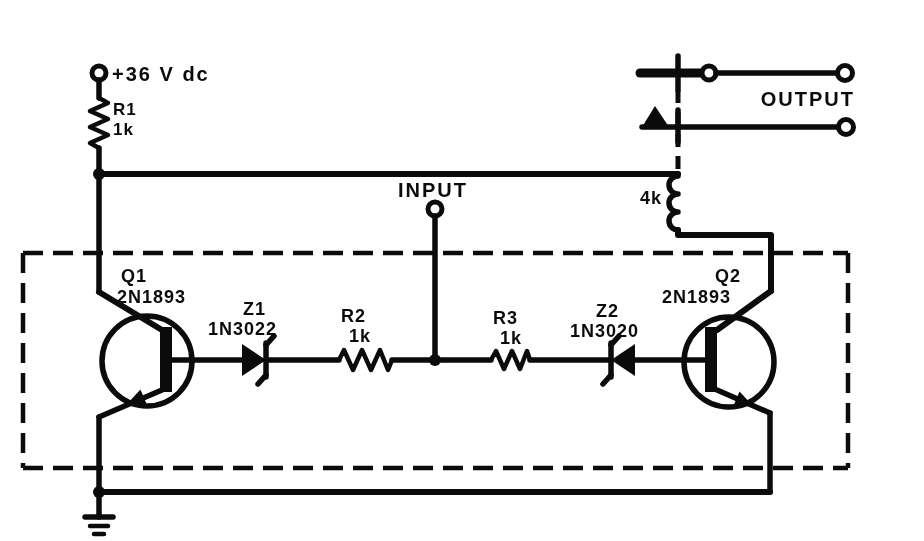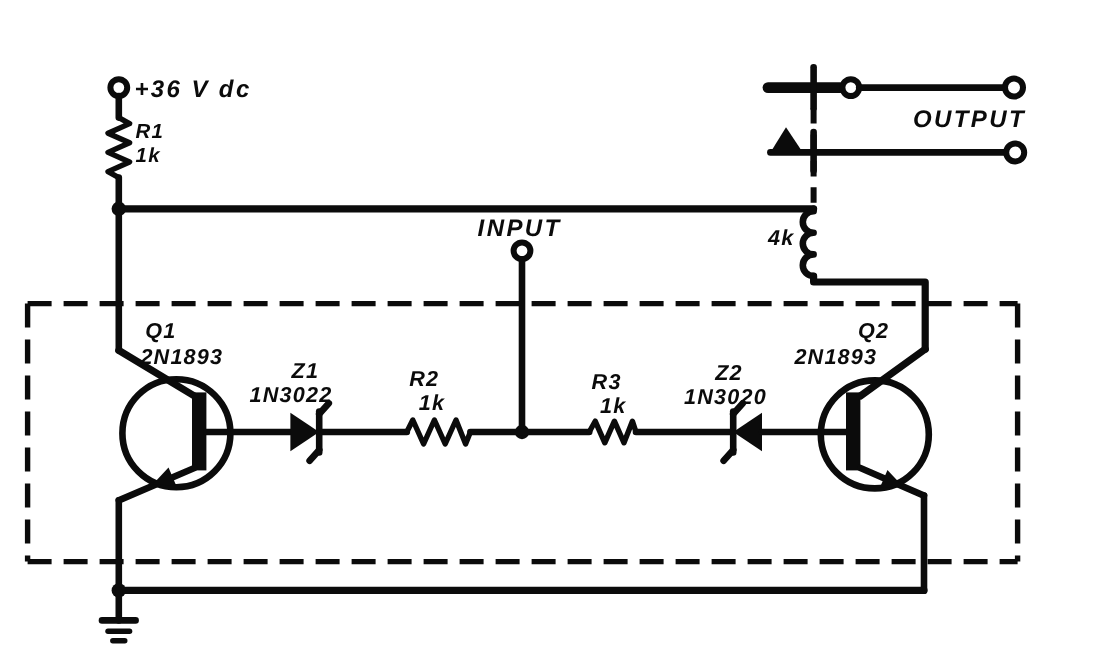--- a/index.html
+++ b/index.html
@@ -1,21 +1,20 @@
 <!DOCTYPE html>
 <html><head>
 <meta charset="utf-8">
 <style>
   html,body { margin:0; padding:0; background:#ffffff; }
   #canvas {
     position:relative;
     width:924px; height:541px;
     background:#ffffff;
     overflow:hidden;
-    font-style:italic;
   }
   svg text {
     font-family:"Liberation Sans","DejaVu Sans",sans-serif;
     font-weight:700;
     fill:#0b0b0b;
   }
   .t17 { font-size:17px; letter-spacing:1px; }
   .t18 { font-size:18px; letter-spacing:1px; }
   .t20 { font-size:20px; letter-spacing:2px; }
   .mid { text-anchor:middle; }

